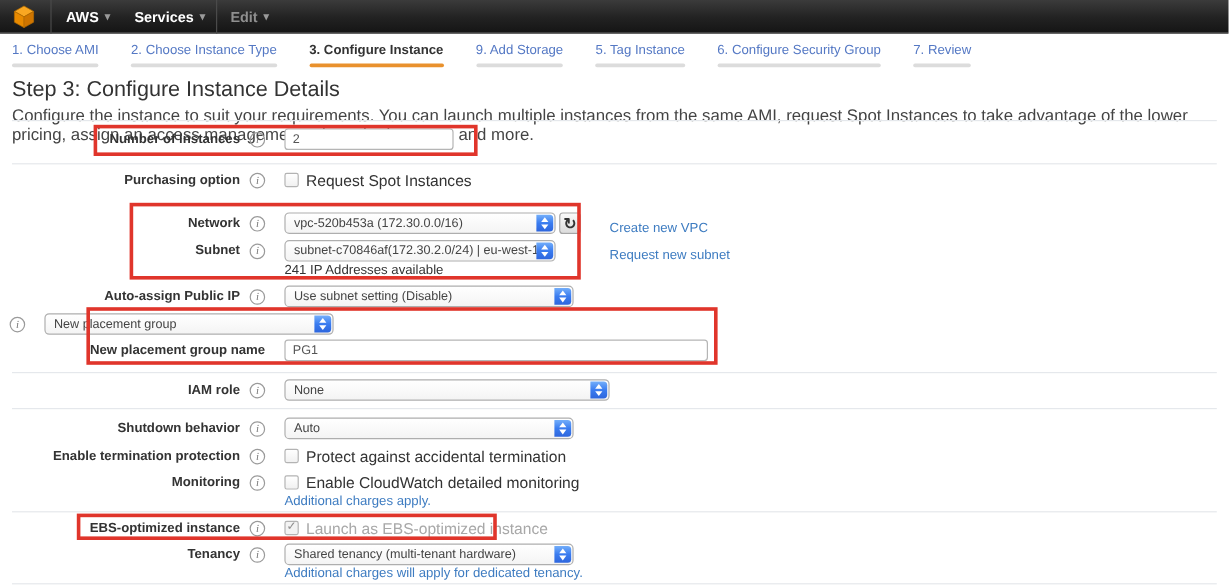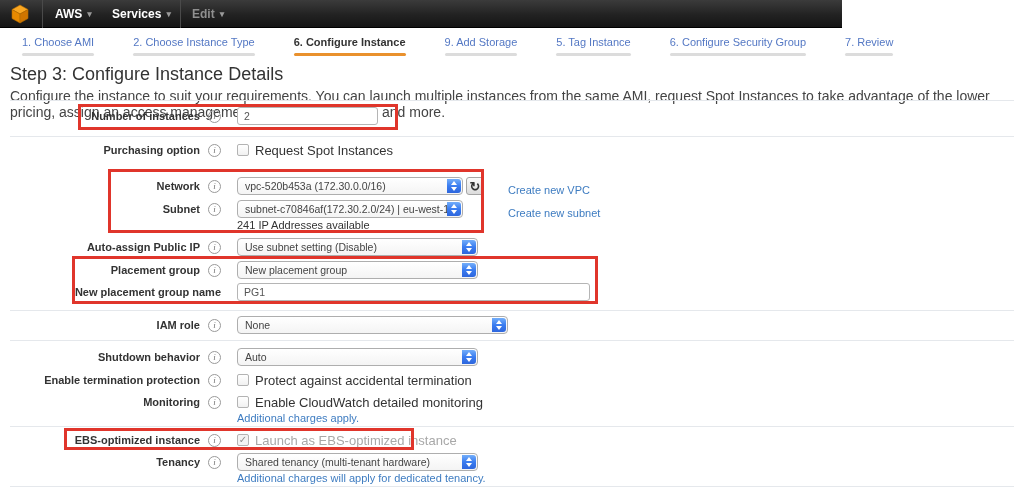--- a/index.html
+++ b/index.html
@@ -1,33 +1,33 @@
 <!DOCTYPE html>
 <html><head>
 <meta charset="utf-8">
 <style>
   * { margin:0; padding:0; box-sizing:border-box; }
   html,body { background:#fff; }
   body { font-family:"Liberation Sans", sans-serif; }
   .screen { position:relative; width:1024px; height:490px; background:#fff; overflow:hidden; }
 
   
-  .navbar { position:absolute; top:0; left:0; width:842px; height:28px;
+  .navbar { position:absolute; top:0; left:0; width:1024px; height:28px;
             background:linear-gradient(180deg,#3b3b3b 0%,#222 55%,#151515 100%);
             border-bottom:1px solid #000; }
   .nav-sep { position:absolute; top:0; width:1px; height:28px; background:#4a4a4a; }
   .nav-item { position:absolute; top:0; height:28px; display:flex; align-items:center;
               font-size:12px; font-weight:bold; color:#fff; cursor:pointer; }
   .nav-item .caret { font-size:9px; color:#9a9a9a; margin-left:5px; }
   .nav-item.dim { color:#8f8f8f; }
   .logo { position:absolute; left:10px; top:4px; width:20px; height:20px; }
 
   
   .tabbar { position:absolute; top:36px; left:10px; display:flex; gap:27px; }
-  .tab { display:inline-block; cursor:pointer;margin-left:12px; }
+  .tab { display:inline-block; cursor:pointer; }
   .tab .t-label { font-size:11px; color:#5478c4; white-space:nowrap; }
   .tab .t-bar { height:3px; border-radius:2px; background:#dcdcdc; margin-top:5px; }
   .tab.active .t-label { color:#333; font-weight:bold; }
   .tab.active .t-bar { background:#e9912d; }
 
   
   .page-title { position:absolute; top:64px; left:10px; font-size:18px; color:#333; }
   .page-subtitle { position:absolute; top:88px; left:10px; width:1008px; font-size:14px; color:#444; }
 
   .divider { position:absolute; left:10px; width:1004px; height:1px; background:#e5e8ec; }
@@ -107,21 +107,21 @@
   <div class="tabbar">
     <div class="tab">
       <div class="t-label">1. Choose AMI</div>
         <div class="t-bar"></div>
     </div>
     <div class="tab">
       <div class="t-label">2. Choose Instance Type</div>
         <div class="t-bar"></div>
     </div>
     <div class="tab active">
-      <div class="t-label">6. Configure Instance</div>
+      <div class="t-label">3. Configure Instance</div>
         <div class="t-bar"></div>
     </div>
     <div class="tab">
       <div class="t-label">9. Add Storage</div>
         <div class="t-bar"></div>
     </div>
     <div class="tab">
       <div class="t-label">5. Tag Instance</div>
         <div class="t-bar"></div>
     </div>
@@ -186,40 +186,39 @@
       <div class="select" style="width:226px">
         <span>subnet-c70846af(172.30.2.0/24) | eu-west-1a</span>
         <span class="sel-btn">
             <span class="tri-up"></span>
             <span class="tri-down"></span>
           </span>
       </div>
     </div>
   </div>
   <div class="sidelink" style="left:508px; top:203px">
-    <span class="link">Create new subnet</span>
+    <span class="link">Request new subnet</span>
   </div>
   <div class="note" style="left:237px; top:219px">241 IP Addresses available</div>
 
   <div class="row" style="top:238px">
     <div class="lbl">Auto-assign Public IP</div>
     <div class="info">i</div>
     <div class="ctrl">
       <div class="select" style="width:241px">
         <span>Use subnet setting (Disable)</span>
         <span class="sel-btn">
             <span class="tri-up"></span>
             <span class="tri-down"></span>
           </span>
       </div>
     </div>
   </div>
 
   <div class="row" style="top:261px">
-    <div class="lbl">Placement group</div>
     <div class="info">i</div>
     <div class="ctrl">
       <div class="select" style="width:241px">
         <span>New placement group</span>
         <span class="sel-btn">
             <span class="tri-up"></span>
             <span class="tri-down"></span>
           </span>
       </div>
     </div>

